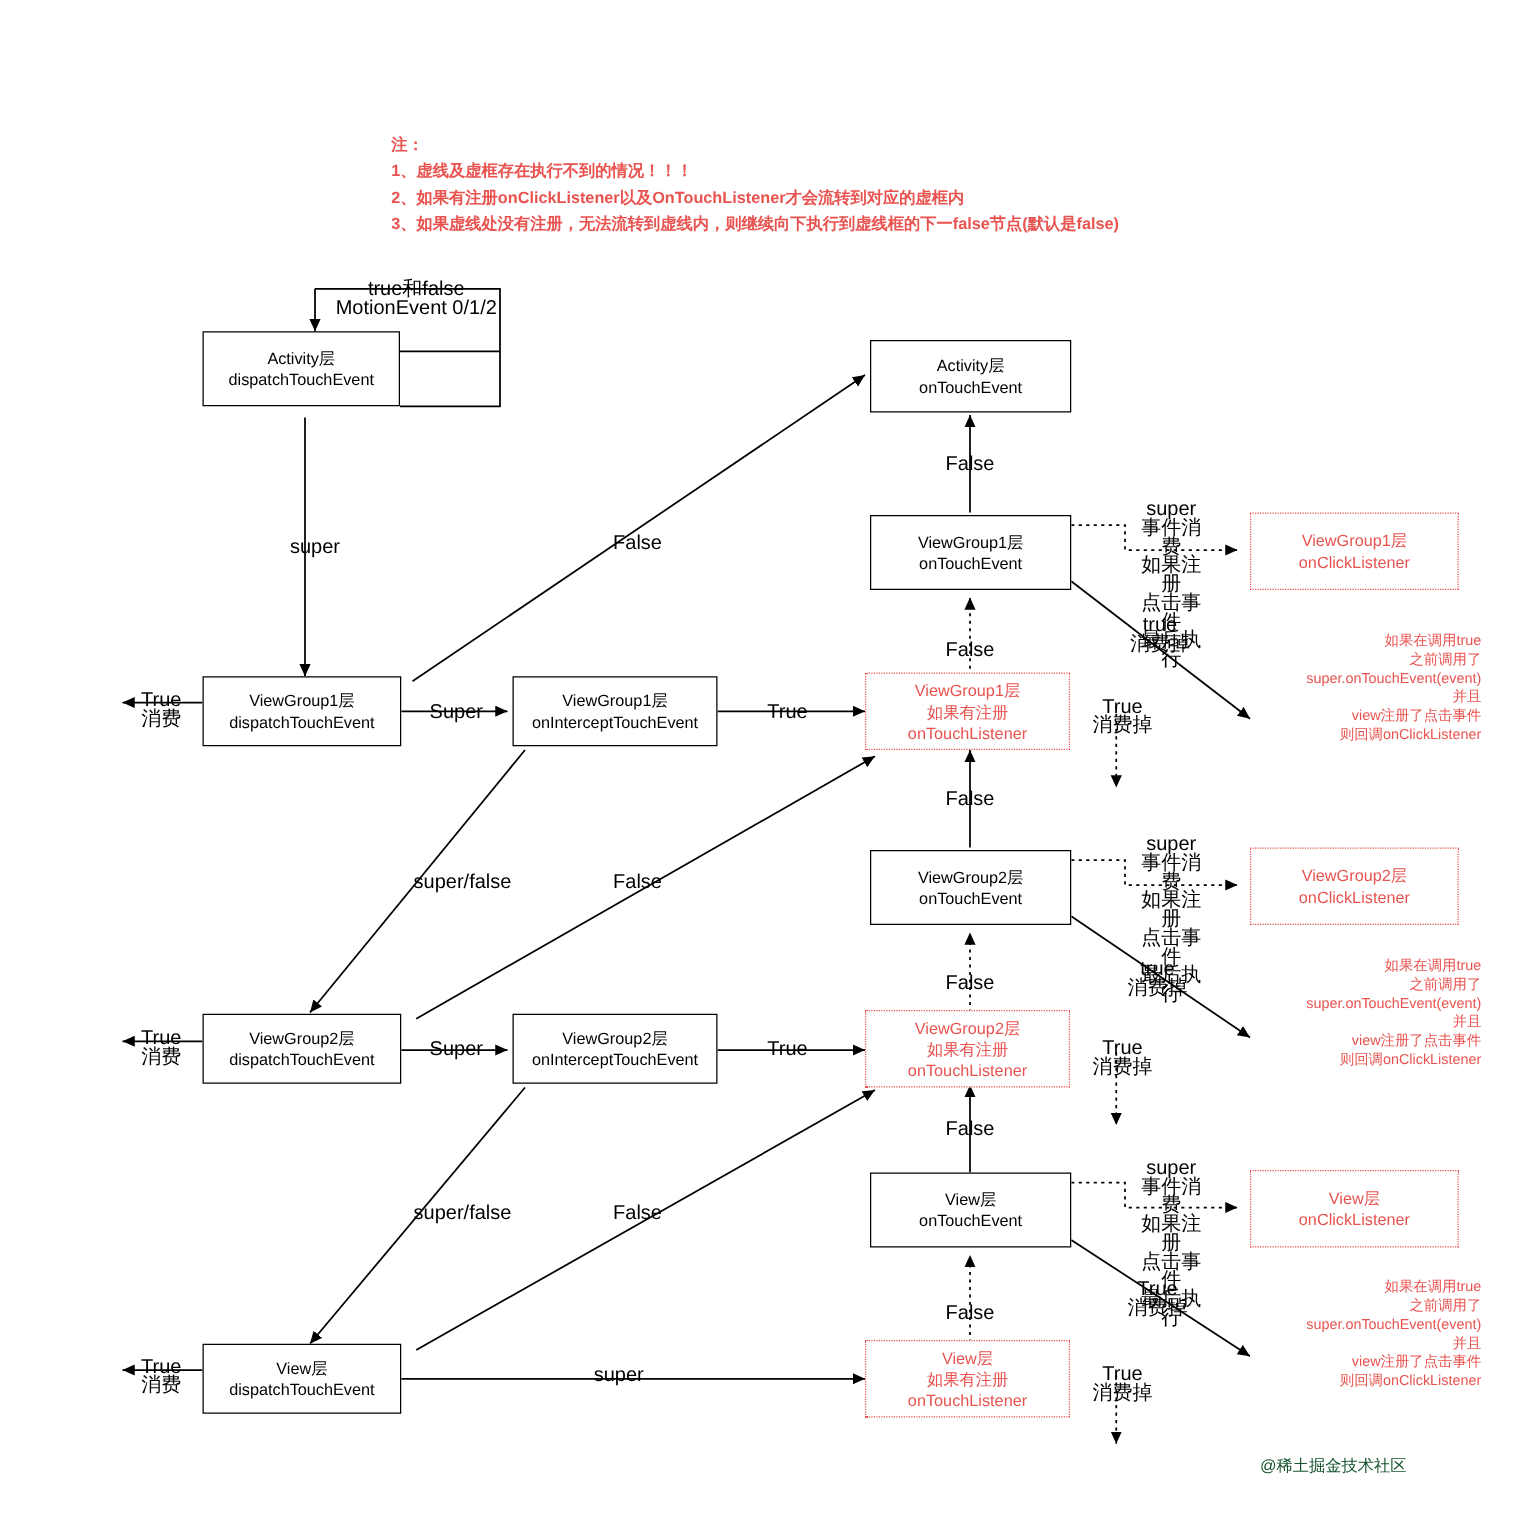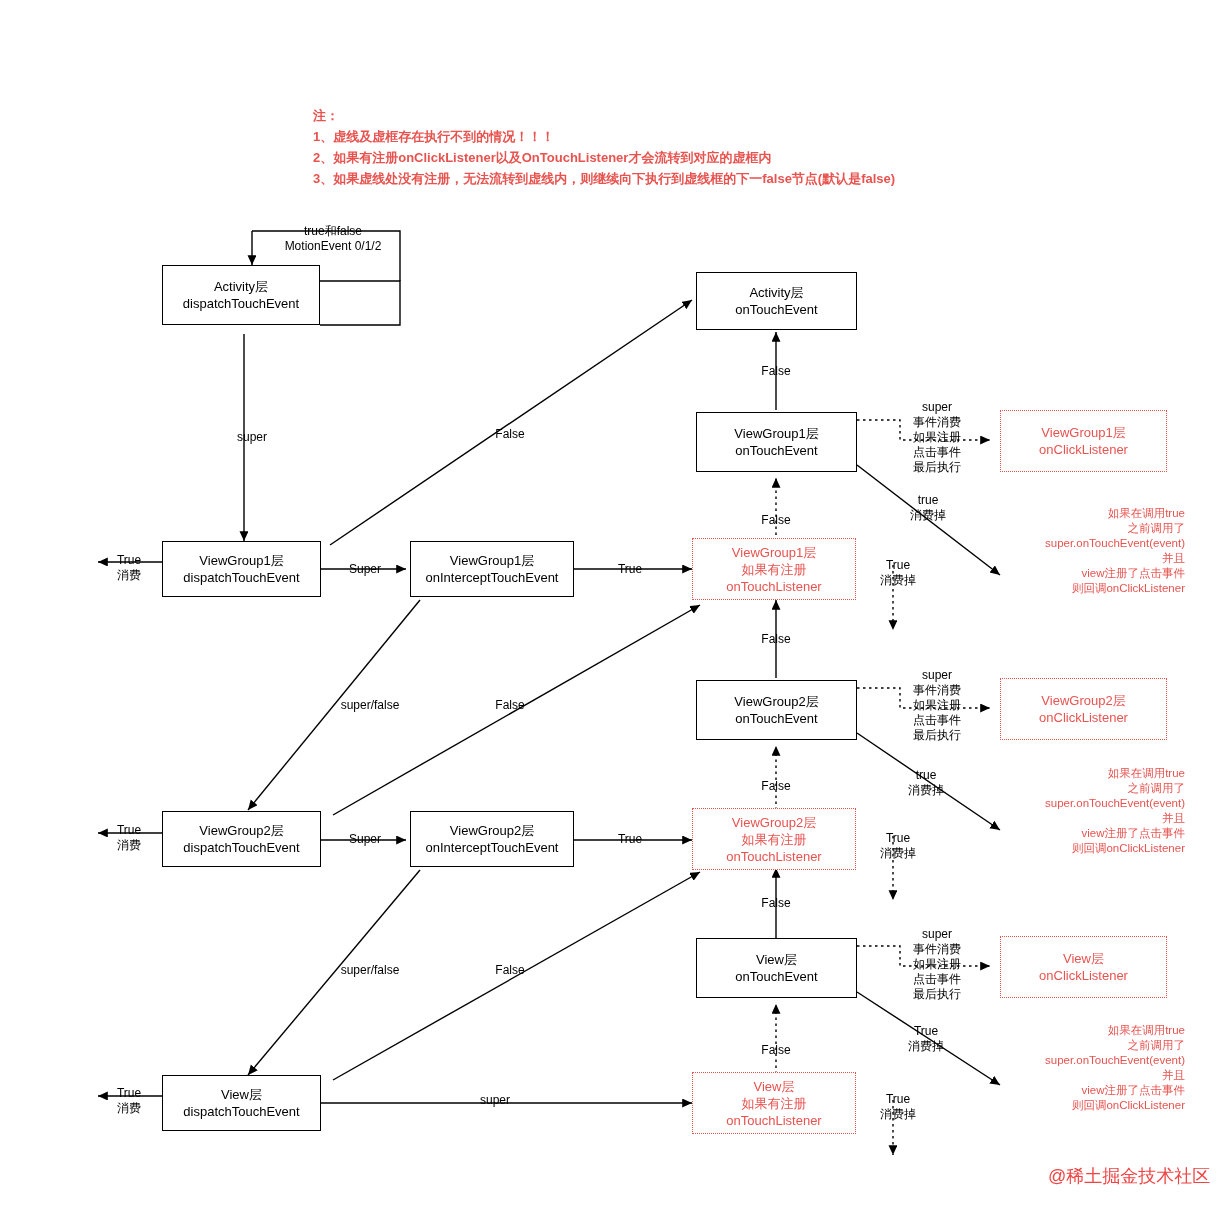--- a/index.html
+++ b/index.html
@@ -41,21 +41,21 @@
   .node.dashed {
     border: 1.5px dotted #e8534f;
     color: #e8534f;
   }
   .node.dashed-note {
     border: 1.5px dotted #e8534f;
     color: #e8534f;
   }
   .lbl {
     position: absolute;
-    font-size: 12px;
+    font-size: 16px;
     line-height: 15px;
     color: #000;
     white-space: pre-line;
     text-align: center;
   }
   .note-red {
     position: absolute;
     font-size: 11.5px;
     line-height: 15px;
     color: #e8534f;
@@ -65,23 +65,22 @@
   .header-note {
     position: absolute;
     color: #e8534f;
     font-weight: bold;
     font-size: 13px;
     line-height: 21px;
     white-space: pre-line;
   }
   .watermark {
     position: absolute;
-    color: #ef4444;
-    font-size: 18px;
-    margin-left: 40px;
+    color: #14532d;
+    font-size: 13px;
   }
 </style>
 </head>
 <body>
 
 <div id="canvas">
 
   <svg class="layer" viewBox="0 0 1225 1212">
     <defs>
       <marker id="arrow" markerWidth="9" markerHeight="9" refX="7" refY="3.2" orient="auto">

